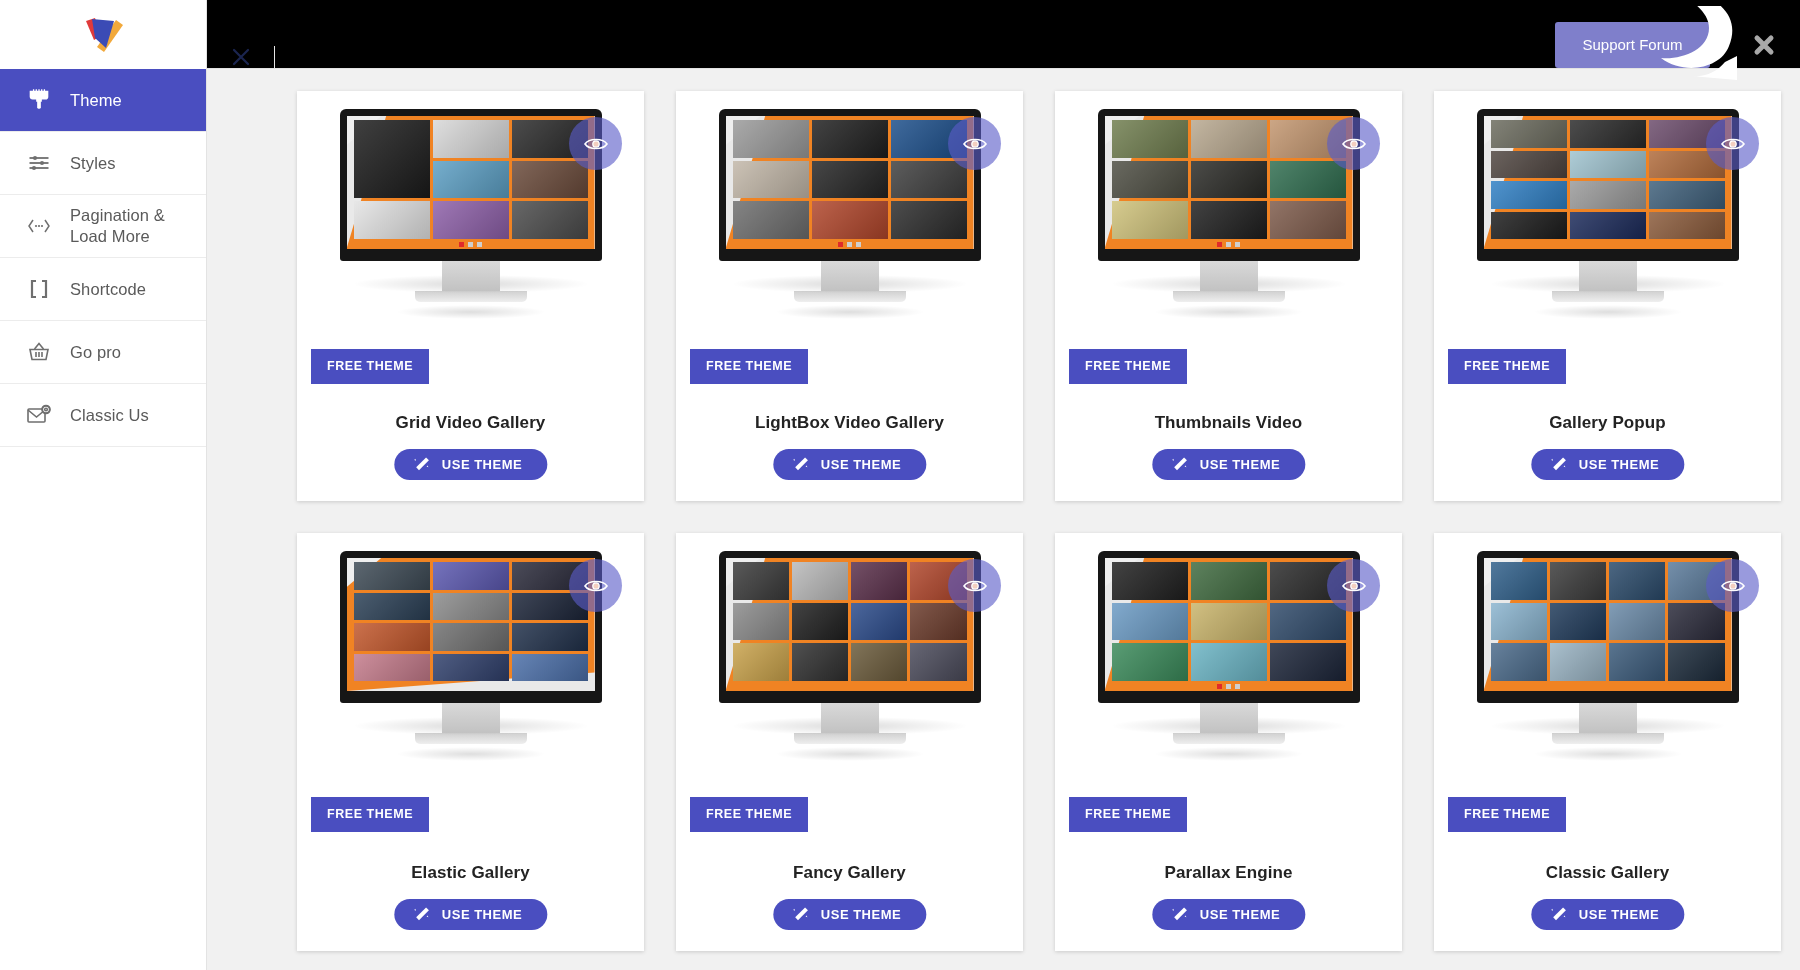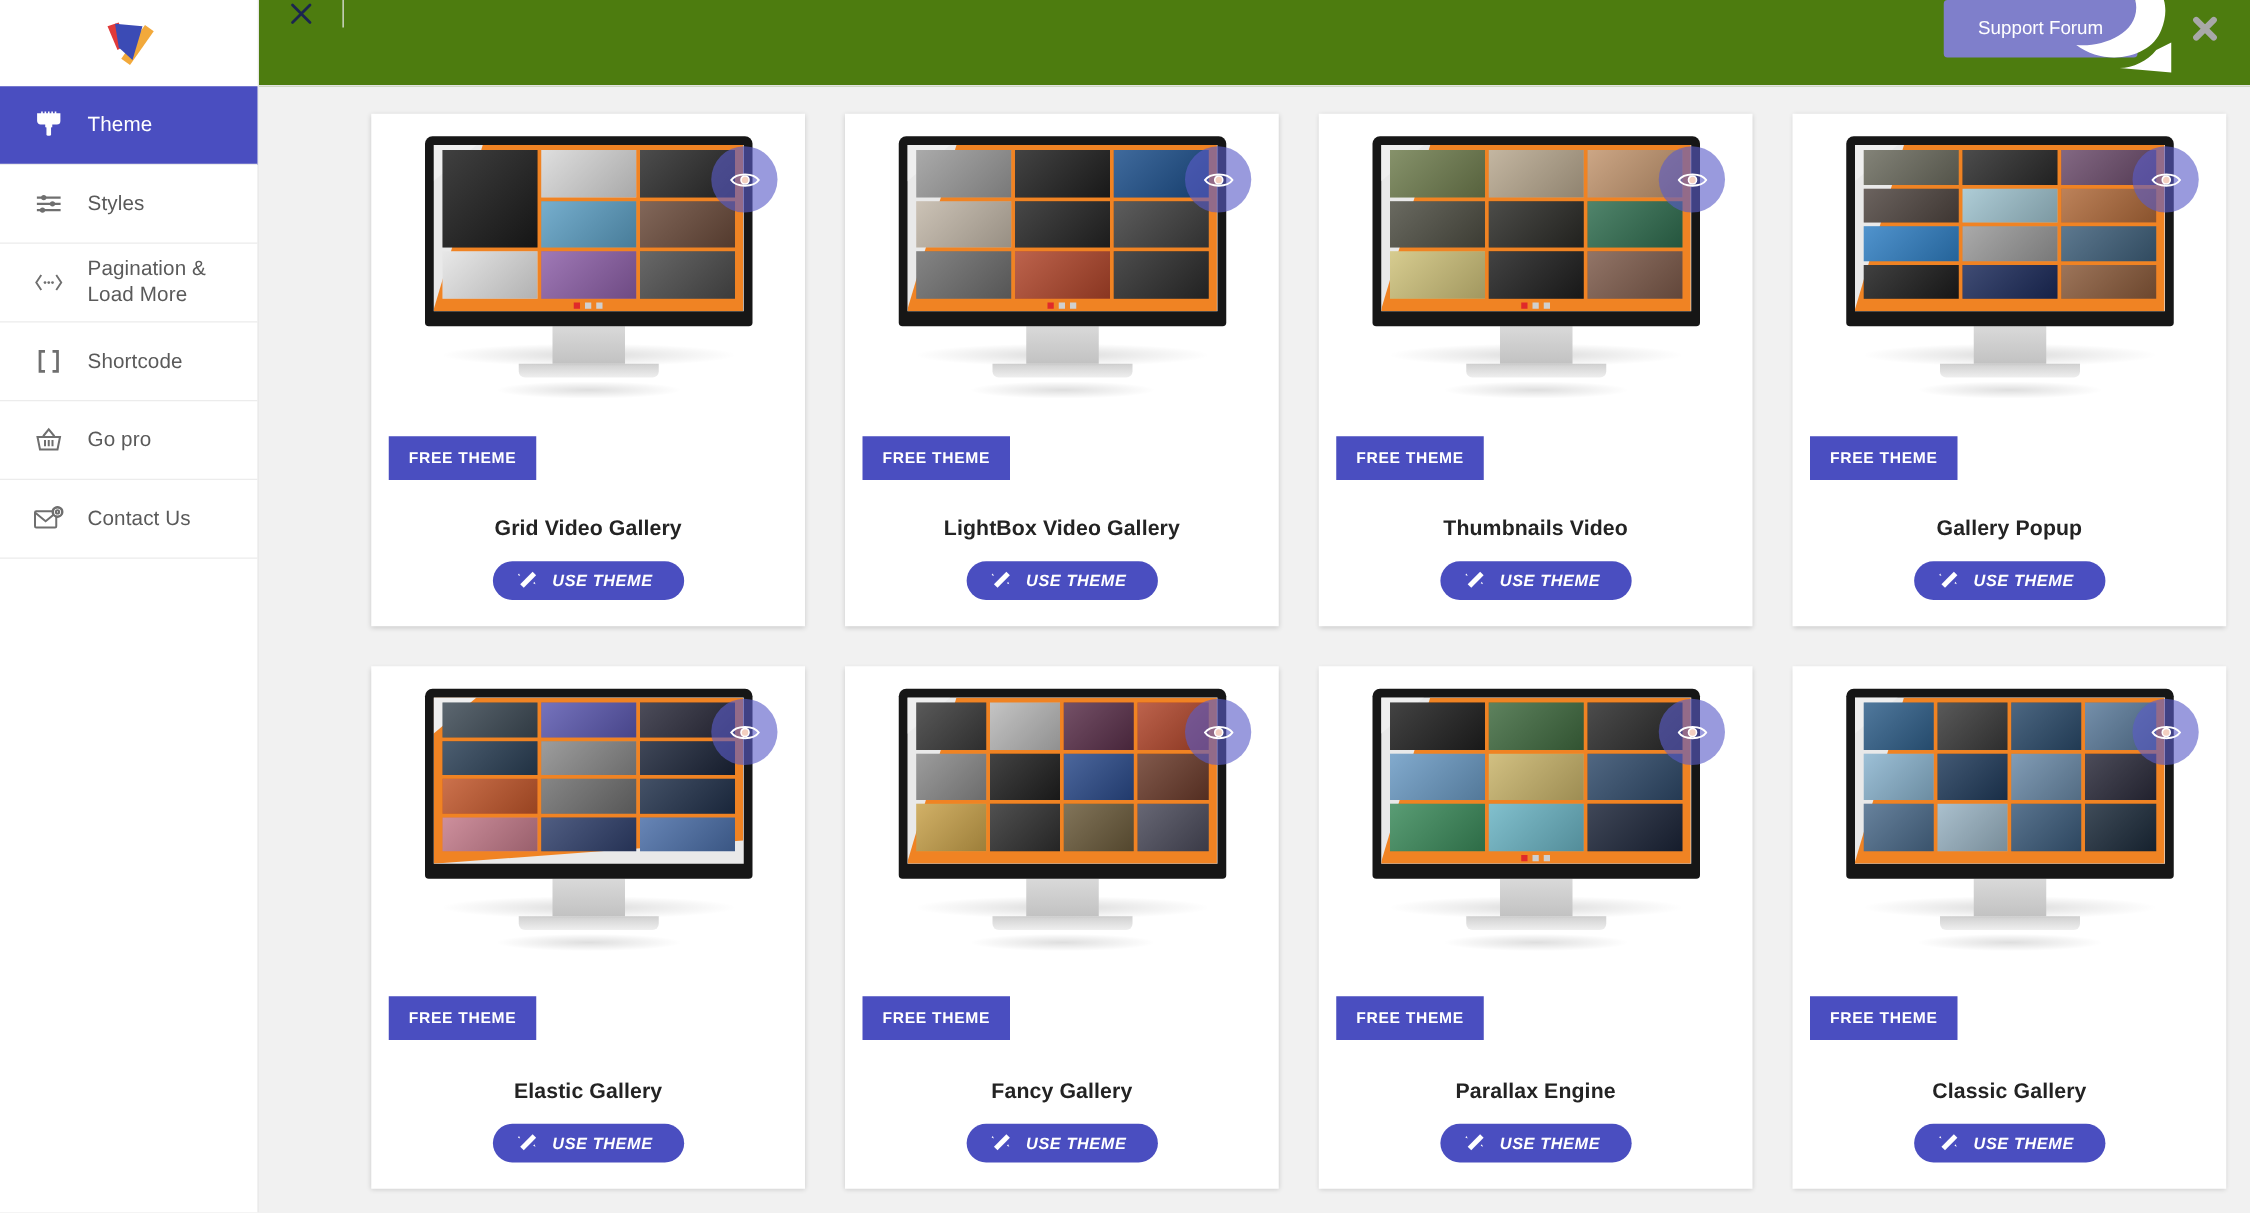--- a/index.html
+++ b/index.html
@@ -38,21 +38,21 @@
   .nav-label {
     font-size: 16.5px; color:#5a5a5a; letter-spacing:.1px; line-height:1.25;
     padding-right: 10px;
   }
   .nav-item.active .nav-label { color:#ffffff; font-weight:400; }
 
   
   .right { flex:1; display:flex; flex-direction:column; min-width:0; position:relative; }
 
   .topbar {
-    height: 69px; background:#4d7c0f; display:flex; align-items:flex-start;
+    height: 69px; background:#000000; display:flex; align-items:flex-end;
     border-bottom:1px solid #e3e3e3; position:relative; z-index:4;
   }
   .close-box {
     width: 68px; flex:0 0 68px; display:flex; align-items:center; justify-content:center;
     border-right:1px solid #e6e6e6; cursor:pointer;
   }
   .close-box svg { display:block; }
   .topbar-spacer { flex:1; }
   .topbar-right {
     display:flex; align-items:center; padding-right: 0px; gap:0px;
@@ -178,21 +178,21 @@
     position:absolute; left:0; right:0; top: 322px;
     text-align:center; font-size:17px; font-weight:700; color:#232323;
     letter-spacing:.1px;
   }
   .card.row2 .card-title { top: 330px; }
 
   .use-theme {
     position:absolute; left:50%; transform:translateX(-50%); top: 358px;
     background:#4a4ec0; color:#fff; border-radius: 20px;
     height: 31px; display:flex; align-items:center; gap:12px;
-    padding: 0 25px 0 19px; cursor:pointer; white-space:nowrap;font-style:italic;
+    padding: 0 25px 0 19px; cursor:pointer; white-space:nowrap;
   }
   .card.row2 .use-theme { top: 366px; }
   .use-theme .wand { display:flex; align-items:center; }
   .use-theme .lbl { font-size:13px; font-weight:700; letter-spacing:.5px; }
 </style>
 </head>
 <body>
 
 <div id="app">
 
@@ -269,21 +269,21 @@
     <div class="nav-item">
       <span class="nav-ico">
         <svg width="26" height="22" viewBox="0 0 26 22" fill="none" stroke="currentColor" stroke-width="1.6">
           <rect x="2" y="5" width="17" height="13" rx="1"></rect>
           <path d="M2 6 L10.5 13 L19 6"></path>
           <circle cx="20" cy="5.5" r="4" fill="#fff"></circle>
           <circle cx="20" cy="5.5" r="3.6"></circle>
           <circle cx="20" cy="5.5" r="1.3"></circle>
         </svg>
       </span>
-      <span class="nav-label">Contact Us</span>
+      <span class="nav-label">Classic Us</span>
     </div>
   </div>
 
   <div class="right">
 
     <div class="topbar">
       <div class="close-box">
         <svg width="22" height="22" viewBox="0 0 22 22">
           <path d="M4 4 L18 18 M18 4 L4 18" stroke="#1b2550" stroke-width="2.2" stroke-linecap="round"></path>
         </svg>

